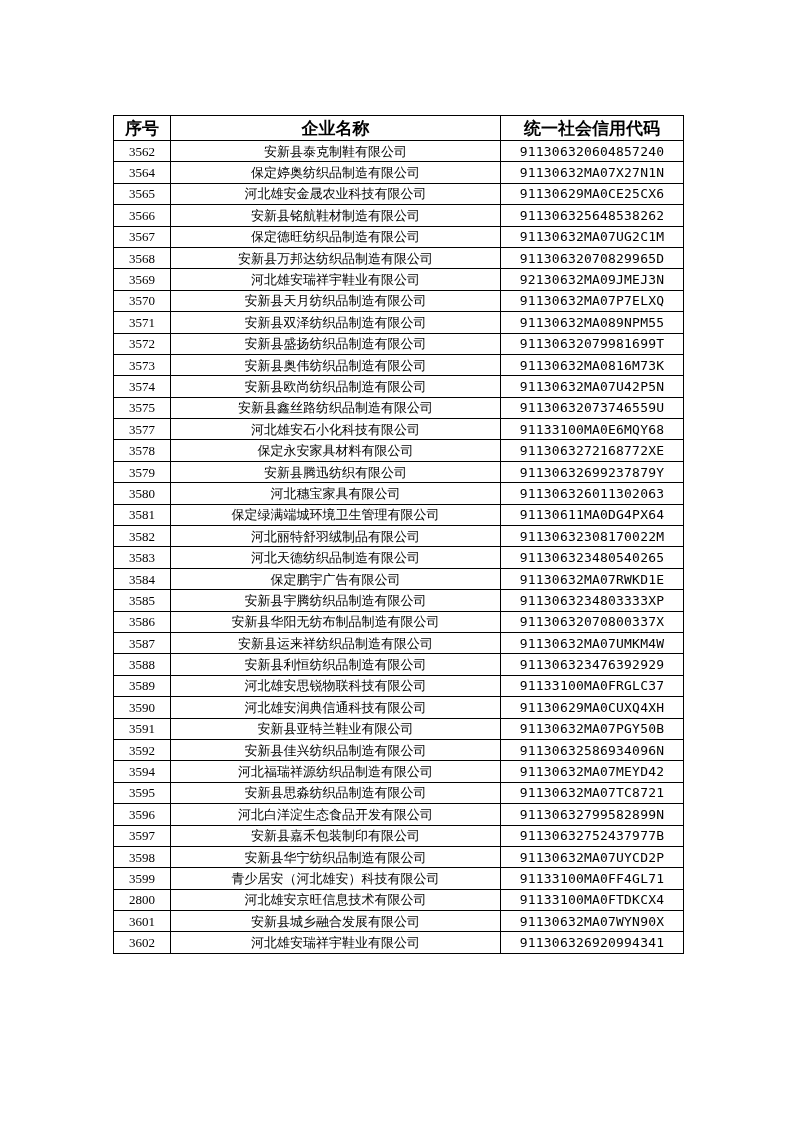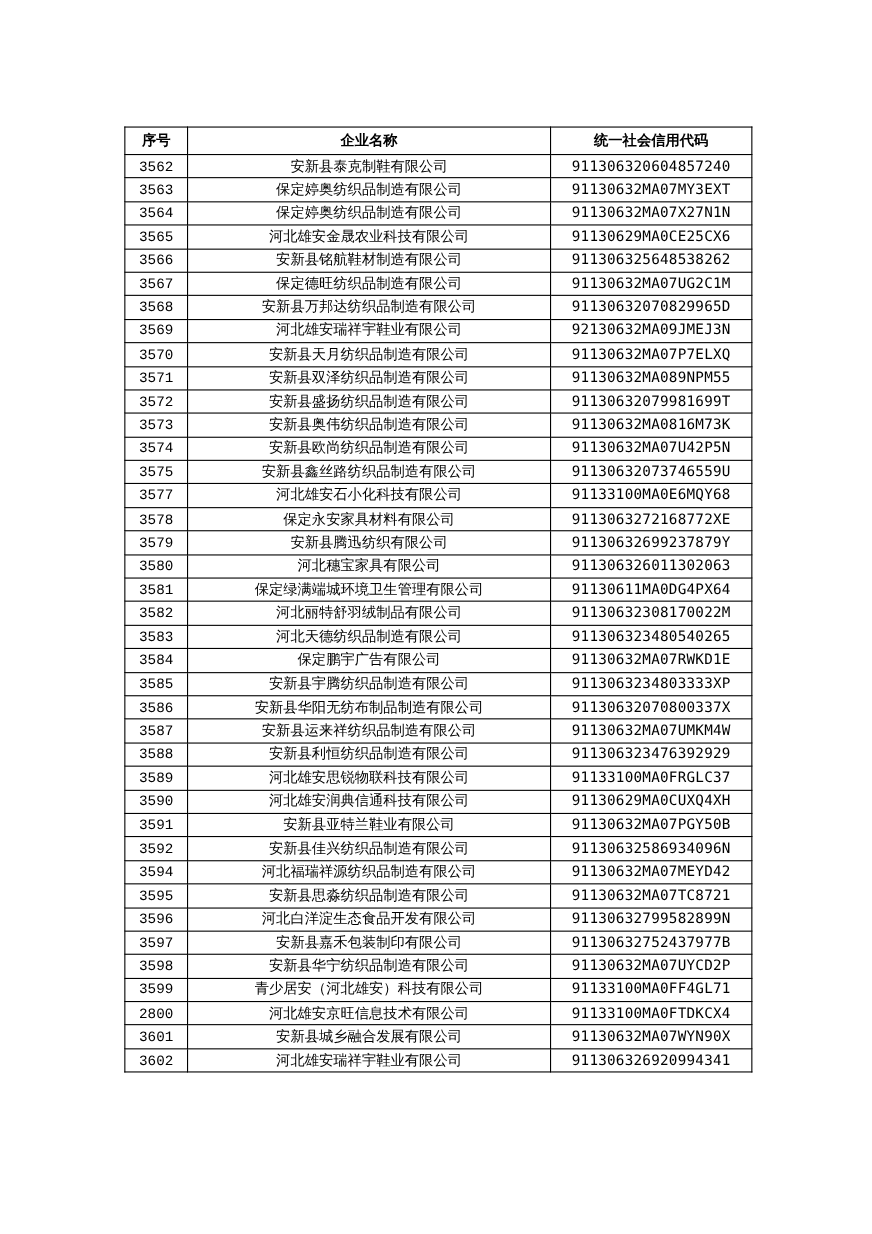--- a/index.html
+++ b/index.html
@@ -27,31 +27,31 @@
   table.company-table td {
     border: 1px solid #000000;
     padding: 0 2px;
     text-align: center;
     vertical-align: middle;
     white-space: nowrap;
     overflow: hidden;
   }
   table.company-table th {
     height: 24px;
-    font-size: 13px;
+    font-size: 17px;
     font-weight: bold;
     font-family: Liberation Sans, sans-serif;
   }
   table.company-table td {
     height: 20.4px;
     font-size: 13px;
     line-height: 1;
   }
   td.cell-serial {
-    font-family: Liberation Mono, monospace;
+    font-family: Liberation Serif, serif;
     font-size: 12px;
   }
   td.cell-name {
     font-family: "DejaVu Sans", sans-serif;
     font-size: 13px;
   }
   td.cell-code {
     font-family: "DejaVu Sans Mono", monospace;
     font-size: 12.5px;
     letter-spacing: 0.2px;
@@ -79,25 +79,20 @@
       </tr>
     </thead>
     <tbody>
 
         <tr>
           <td class="cell-serial">3562</td>
           <td class="cell-name">安新县泰克制鞋有限公司</td>
           <td class="cell-code">911306320604857240</td>
         </tr>
 
-        <tr>
-          <td class="cell-serial">3563</td>
-          <td class="cell-name">保定婷奥纺织品制造有限公司</td>
-          <td class="cell-code">91130632MA07MY3EXT</td>
-        </tr>
 
         <tr>
           <td class="cell-serial">3564</td>
           <td class="cell-name">保定婷奥纺织品制造有限公司</td>
           <td class="cell-code">91130632MA07X27N1N</td>
         </tr>
 
         <tr>
           <td class="cell-serial">3565</td>
           <td class="cell-name">河北雄安金晟农业科技有限公司</td>

